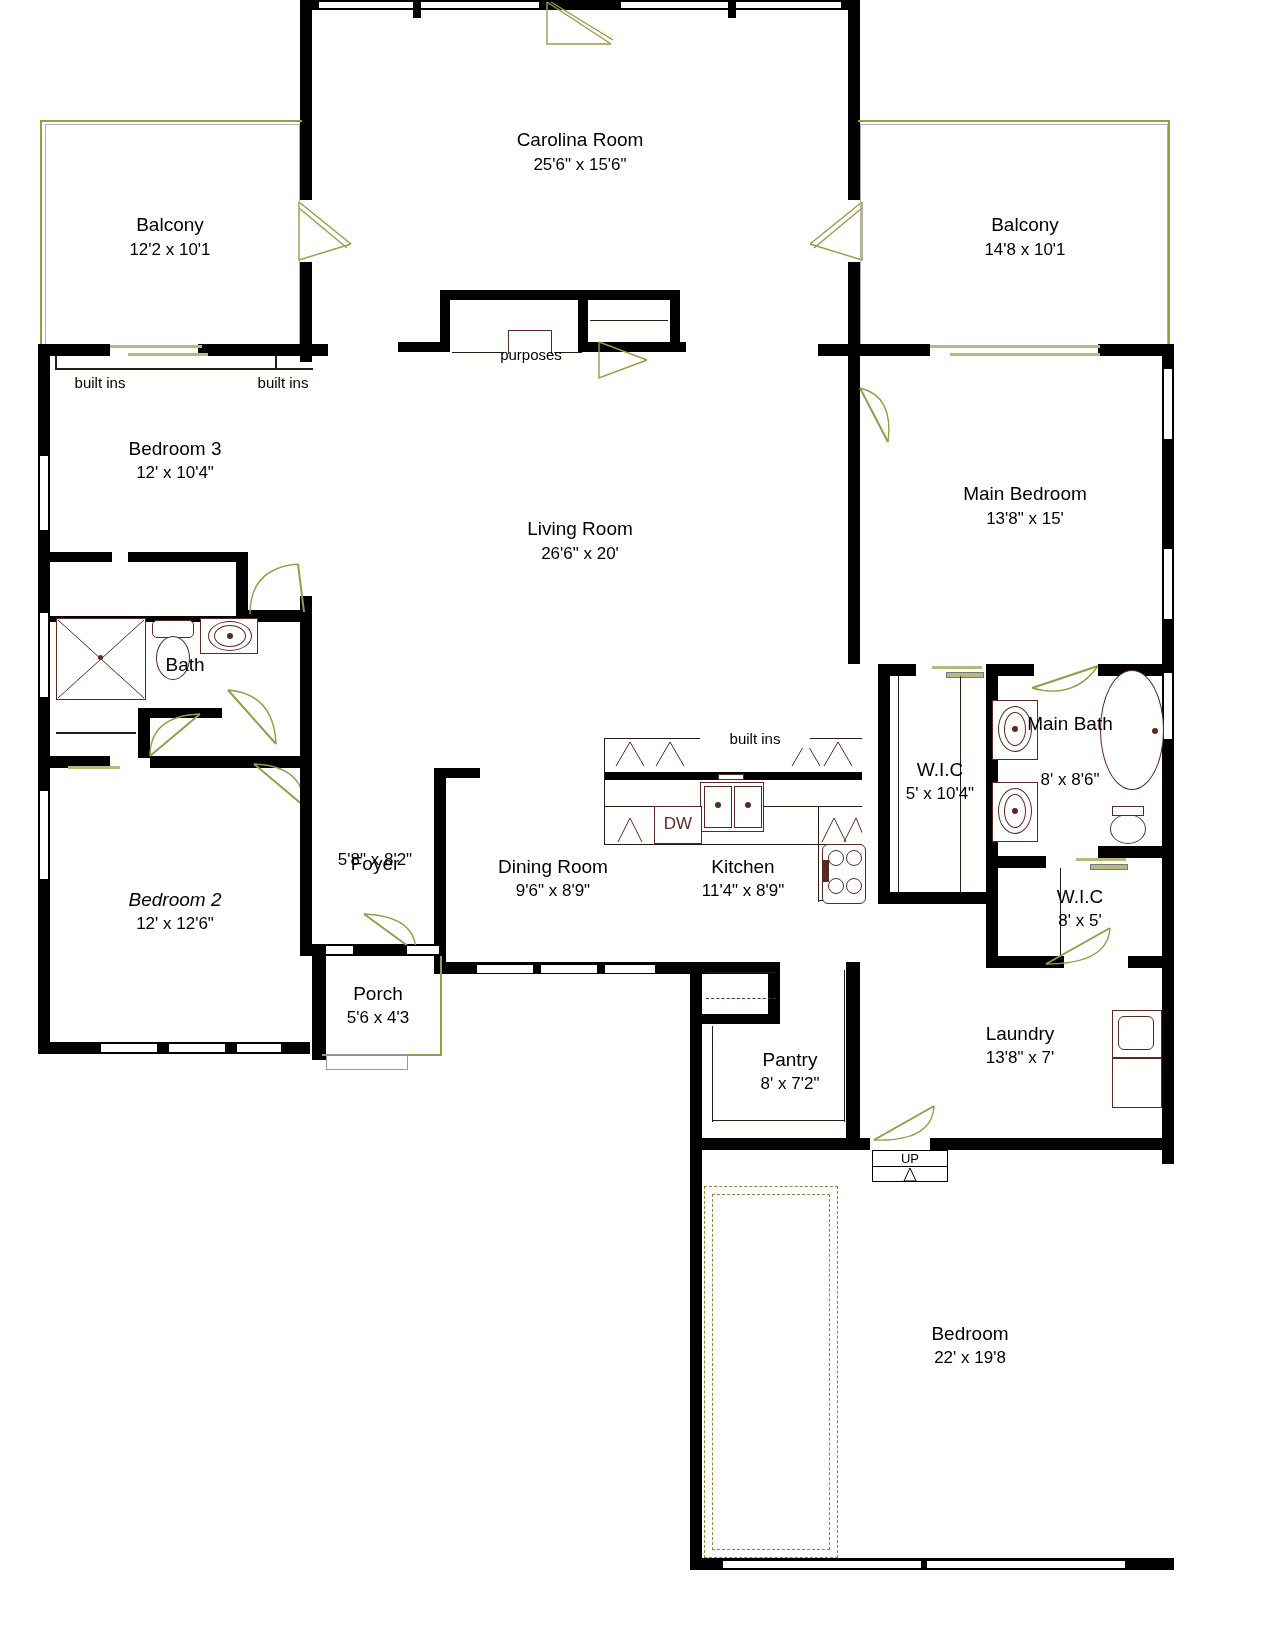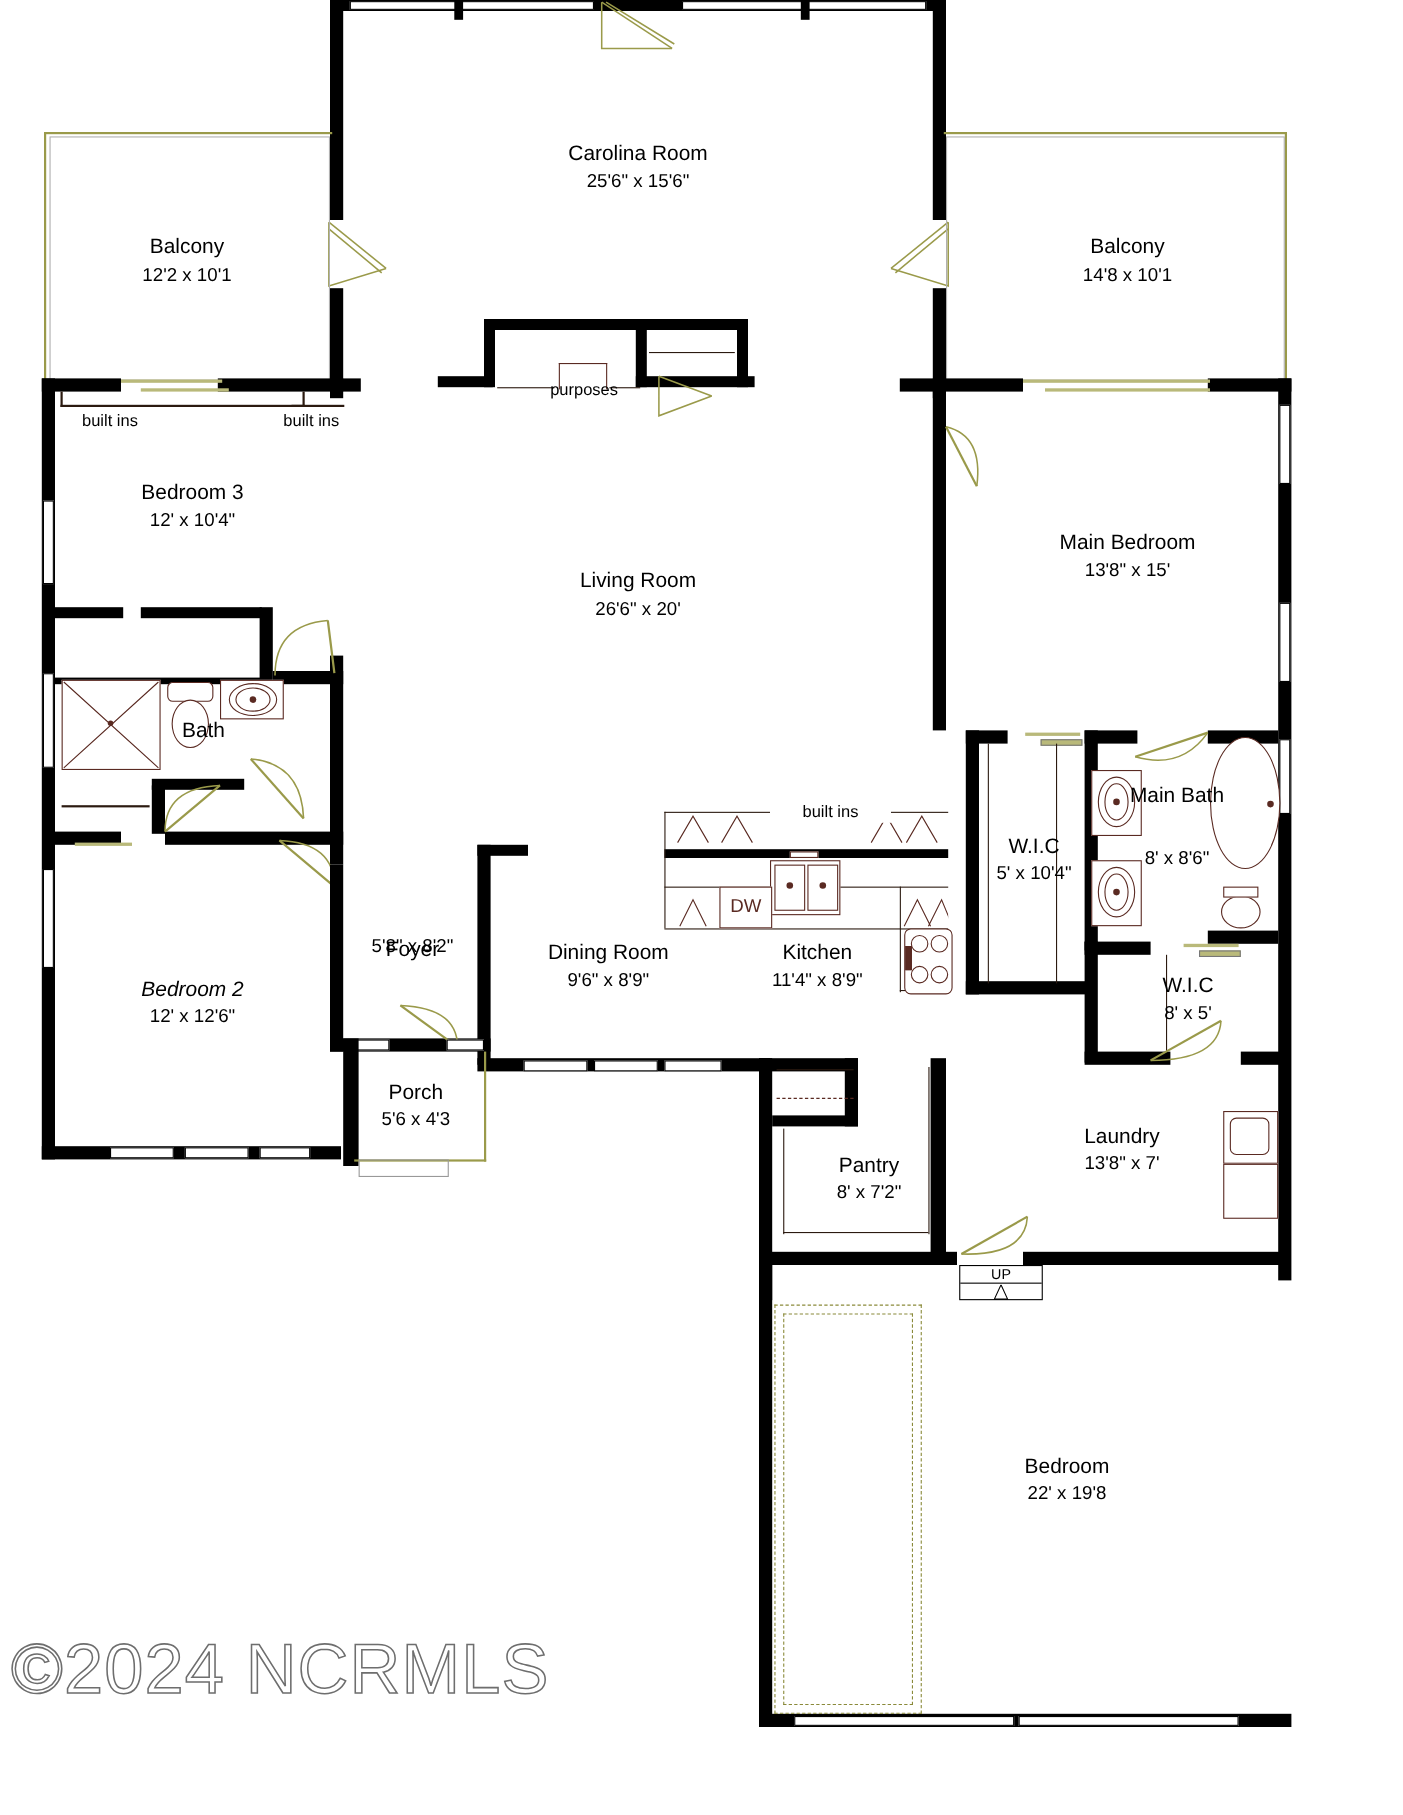--- a/index.html
+++ b/index.html
@@ -402,15 +402,14 @@
 
   <div class="wall" style="left:690px;top:1150px;width:12px;height:420px;"></div>
   <div class="wall" style="left:690px;top:1558px;width:484px;height:12px;"></div>
   <div class="winline" style="left:722px;top:1560px;width:200px;height:9px;"></div>
   <div class="winline" style="left:926px;top:1560px;width:200px;height:9px;"></div>
   <div class="dash" style="left:704px;top:1186px;width:134px;height:372px;"></div>
   <div class="dash" style="left:712px;top:1194px;width:118px;height:356px;"></div>
   <div class="label rname" style="left:880px;top:1322px;width:180px;">Bedroom</div>
   <div class="label rdim" style="left:880px;top:1348px;width:180px;">22' x 19'8</div>
 
-  <div class="wm" style="left:10px;top:1480px;">©2024 NCRMLS</div>
 
 </div>
 
 </body></html>

